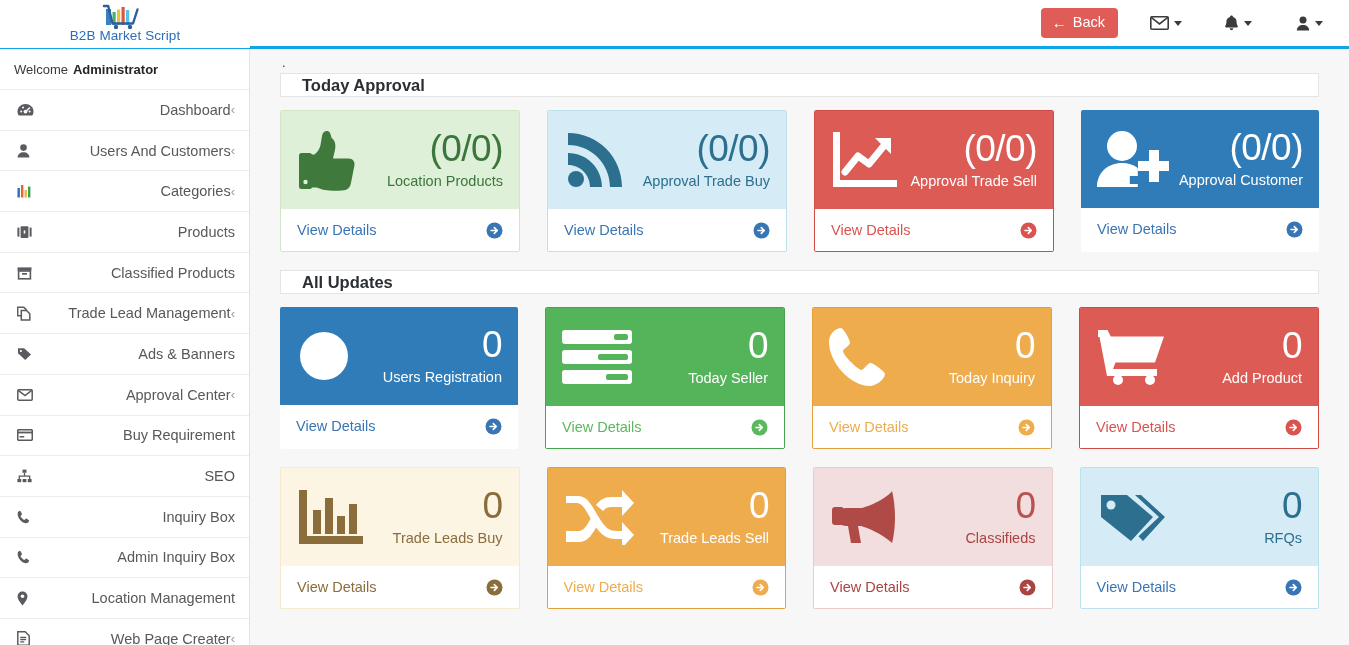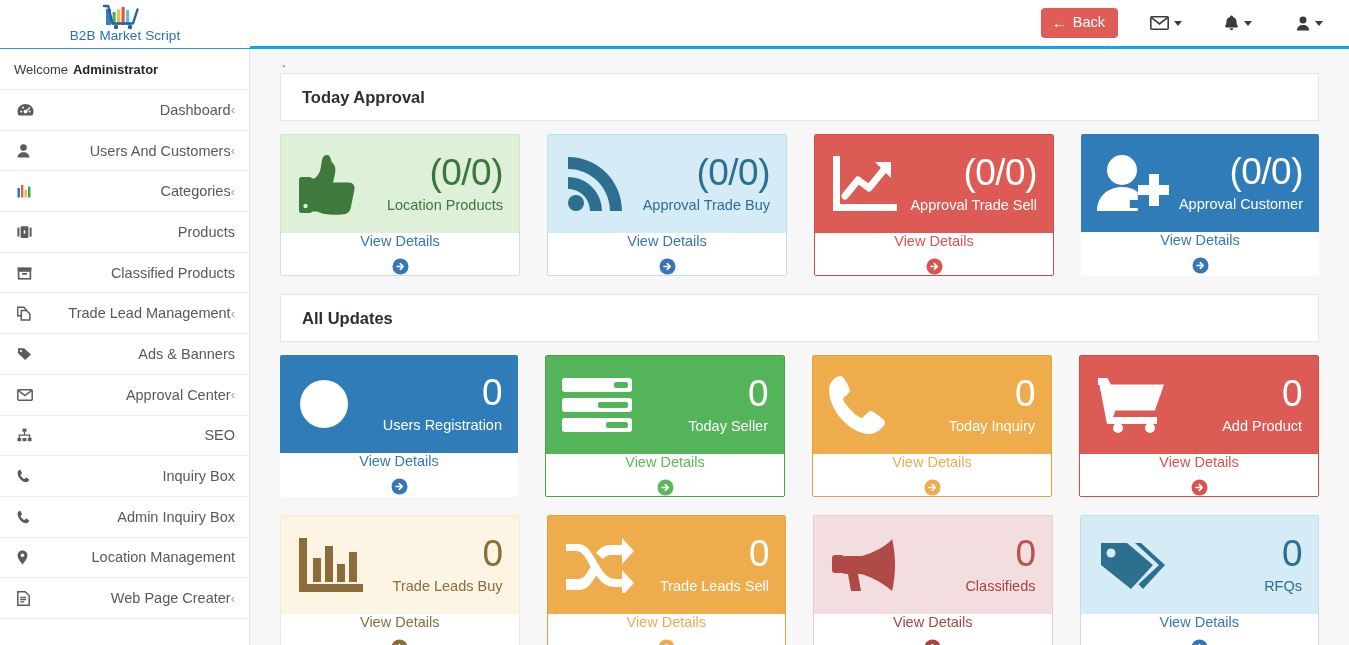--- a/index.html
+++ b/index.html
@@ -104,21 +104,21 @@
     overflow: hidden;
     padding: 0 30px;
   }
   .tiny-dot {
     font-size: 13px; color: #444; line-height: 1;
     padding-top: 7px; padding-left: 2px; height: 24px;
   }
   .panel-head {
     background: #ffffff;
     border: 1px solid #e4e4e4;
-    height: 48px;
+    height: 24px;
     display: flex; align-items: center;
     padding-left: 21px;
     font-size: 16.5px; font-weight: bold; color: #2b2f33;
     margin-bottom: 13px;
   }
   .card-row {
     display: flex; gap: 27px;
     margin-bottom: 18px;
   }
   .card {
@@ -146,21 +146,20 @@
   .card-title {
     font-size: 14.5px; line-height: 18px; margin-top: 3px;
     white-space: nowrap;
   }
   .card-foot {
     height: 42px; background: #fff;
     display: flex; align-items: center; justify-content: space-between;
     padding: 0 16px;
     font-size: 14.5px;
     cursor: pointer;
-    flex-direction: column;
   }
   .card-foot .arrow-circ { display: flex; align-items: center; }
 
   
   .t-lightgreen .card-top { background: #dff0d8; }
   .t-lightgreen .card-count, .t-lightgreen .card-title { color: #3c763d; }
   .t-lightgreen { border: 1px solid #cfe6c4; }
   .t-lightgreen .card-foot { color: #3875b5; }
 
   .t-lightblue .card-top { background: #d5ecf7; }
@@ -343,20 +342,30 @@
             <svg width="16" height="12" viewBox="0 0 16 12">
               <rect x="0.8" y="0.8" width="14.4" height="10.4" rx="1" fill="none" stroke="#595b5e" stroke-width="1.5"></rect>
               <path d="M1.2 1.3 L8 6.6 L14.8 1.3" fill="none" stroke="#595b5e" stroke-width="1.5"></path>
             </svg>
           </span>
           <span class="nav-label">Approval Center</span>
           <span class="nav-arrow">‹</span>
         </div>
         <div class="nav-item">
           <span class="nav-ico">
+            <svg width="16" height="12" viewBox="0 0 16 12">
+              <rect x="0.7" y="0.7" width="14.6" height="10.6" rx="1.4" fill="none" stroke="#595b5e" stroke-width="1.6"></rect>
+              <rect x="0.7" y="2.6" width="14.6" height="1.8" fill="#595b5e"></rect>
+              <rect x="2.6" y="7" width="4.6" height="1.5" fill="#595b5e"></rect>
+            </svg>
+          </span>
+          <span class="nav-label">Buy Requirement</span>
+        </div>
+        <div class="nav-item">
+          <span class="nav-ico">
             <svg width="15" height="14" viewBox="0 0 15 14">
               <rect x="5.5" y="0.6" width="4" height="3.2" fill="#595b5e"></rect>
               <rect x="0.4" y="10" width="3.8" height="3.2" fill="#595b5e"></rect>
               <rect x="5.6" y="10" width="3.8" height="3.2" fill="#595b5e"></rect>
               <rect x="10.8" y="10" width="3.8" height="3.2" fill="#595b5e"></rect>
               <path d="M7.5 3.9v3.2M2.3 10V7.1h10.4V10" fill="none" stroke="#595b5e" stroke-width="1.3"></path>
             </svg>
           </span>
           <span class="nav-label">SEO</span>
         </div>

